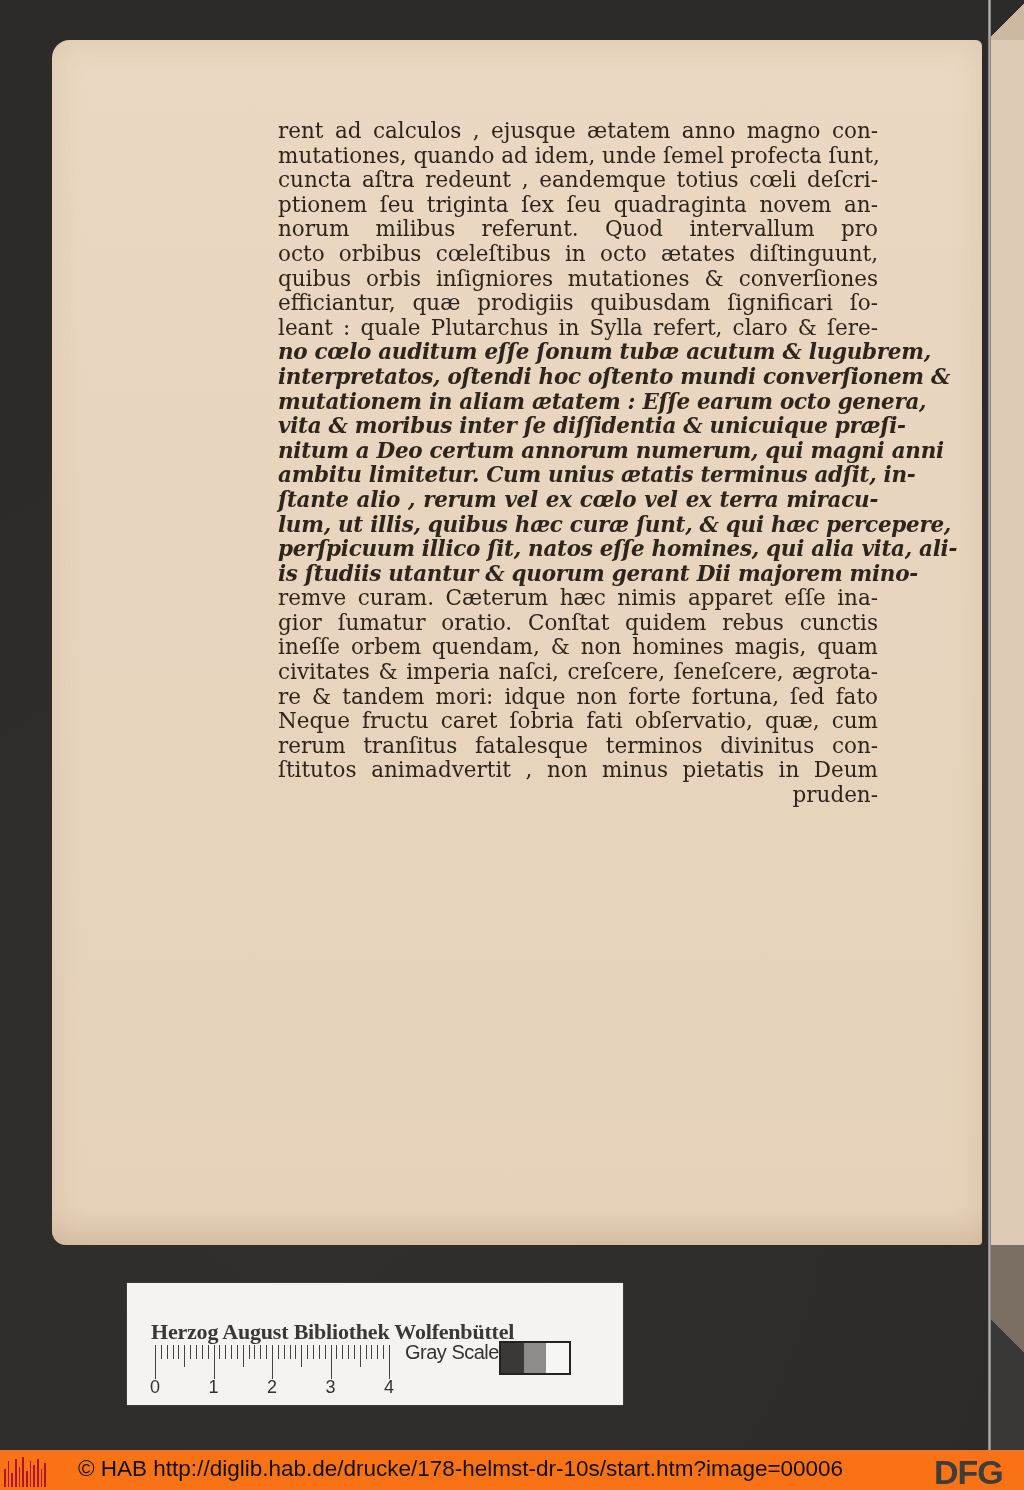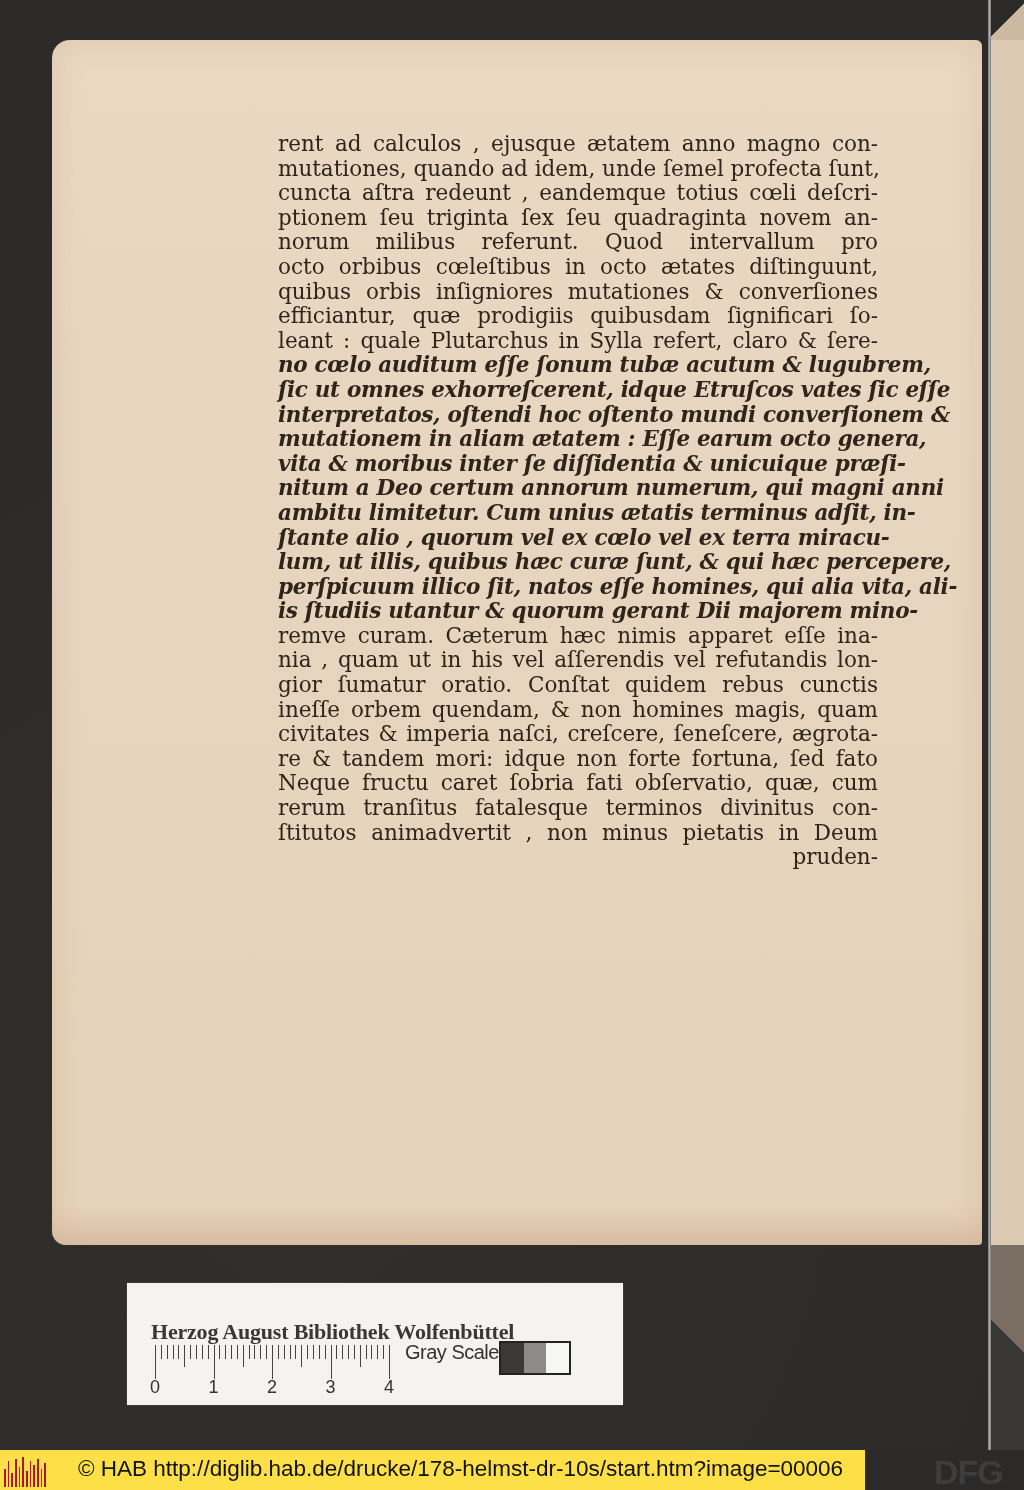--- a/index.html
+++ b/index.html
@@ -36,21 +36,21 @@
     }
     .right-strip-top {
       position: absolute; left: 991px; top: 0; width: 33px; height: 40px;
       background: linear-gradient(135deg, #2d2b2a 50%, #cdb9a2 50%);
     }
     .right-strip-bottom {
       position: absolute; left: 991px; top: 1245px; width: 33px; height: 205px;
       background: linear-gradient(45deg, #3a3836 55%, #7b6f63 55%);
     }
     .text-block {
-      position: absolute; left: 278px; top: 132px; width: 600px;
+      position: absolute; left: 278px; top: 119px; width: 600px;
       color: #2e2419;
       font-size: 21.5px; line-height: 24.6px;
       text-align: justify;
     }
     .text-block .line {
       display: block; white-space: nowrap;
       text-align-last: justify; text-align: justify;
     }
     .text-block .line.italic { font-style: italic; font-weight: bold; letter-spacing: -0.3px; }
     .text-block .line.last { text-align: center; text-align-last: right; }
@@ -77,22 +77,22 @@
       position: absolute; left: 278px; top: 58px;
       font-family: "Liberation Sans", sans-serif; font-size: 20px; color: #333;
       letter-spacing: -0.5px;
     }
     .gs-swatch {
       position: absolute; left: 372px; top: 58px; width: 72px; height: 34px;
       border: 2px solid #222; display: flex; box-sizing: border-box;
     }
     .gs-swatch div { flex: 1; }
     .footer {
-      position: absolute; left: 0; top: 1450px; width: 865px; height: 40px;
-      background: #fde047;
+      position: absolute; left: 0; top: 1450px; width: 1024px; height: 40px;
+      background: #f97316;
     }
     .footer-logo {
       position: absolute; left: 4px; top: 7px; width: 42px; height: 30px;
       display: flex; gap: 2px; align-items: flex-end;
     }
     .footer-logo span { display: block; width: 2px; background: #a8182a; }
     .footer-text {
       position: absolute; left: 78px; top: 6px;
       font-family: "Liberation Sans", sans-serif; font-size: 22.5px; color: #111;
       white-space: nowrap;
@@ -118,32 +118,30 @@
     <span class="line">rent ad calculos , ejusque ætatem anno magno con-</span>
     <span class="line">mutationes, quando ad idem, unde ſemel profecta ſunt,</span>
     <span class="line">cuncta aſtra redeunt , eandemque totius cœli deſcri-</span>
     <span class="line">ptionem ſeu triginta ſex ſeu quadraginta novem an-</span>
     <span class="line">norum milibus referunt.   Quod intervallum pro</span>
     <span class="line">octo orbibus cœleſtibus in octo ætates diſtinguunt,</span>
     <span class="line">quibus orbis inſigniores mutationes &amp; converſiones</span>
     <span class="line">efficiantur, quæ prodigiis quibusdam ſignificari ſo-</span>
     <span class="line">leant : quale Plutarchus in Sylla refert, claro &amp; ſere-</span>
     <span class="line italic">no cœlo auditum eſſe ſonum tubæ acutum &amp; lugubrem,</span>
-    <span class="line italic">ſic ut omnes exhorreſcerent, idque Etruſcos vates ſic eſſe</span>
     <span class="line italic">interpretatos, oſtendi hoc oſtento mundi converſionem &amp;</span>
     <span class="line italic">mutationem in aliam ætatem :  Eſſe earum octo genera,</span>
     <span class="line italic">vita &amp; moribus inter ſe diſſidentia &amp; unicuique præſi-</span>
     <span class="line italic">nitum a Deo certum annorum numerum, qui magni anni</span>
     <span class="line italic">ambitu limitetur.   Cum unius ætatis terminus adſit, in-</span>
-    <span class="line italic">ſtante alio , quorum vel ex cœlo vel ex terra miracu-</span>
+    <span class="line italic">ſtante alio , rerum vel ex cœlo vel ex terra miracu-</span>
     <span class="line italic">lum, ut illis, quibus hæc curæ ſunt, &amp; qui hæc percepere,</span>
     <span class="line italic">perſpicuum illico ſit, natos eſſe homines, qui alia vita, ali-</span>
     <span class="line italic">is ſtudiis utantur &amp; quorum gerant Dii majorem mino-</span>
     <span class="line">remve curam.   Cæterum hæc nimis apparet eſſe ina-</span>
-    <span class="line">nia , quam ut in his vel aſſerendis vel refutandis lon-</span>
     <span class="line">gior ſumatur oratio.   Conſtat quidem rebus cunctis</span>
     <span class="line">ineſſe orbem quendam, &amp; non homines magis, quam</span>
     <span class="line">civitates &amp; imperia naſci, creſcere, ſeneſcere, ægrota-</span>
     <span class="line">re &amp; tandem mori: idque non forte fortuna, ſed fato</span>
     <span class="line">Neque fructu caret ſobria fati obſervatio, quæ, cum</span>
     <span class="line">rerum tranſitus fatalesque terminos divinitus con-</span>
     <span class="line">ſtitutos animadvertit ,  non minus pietatis in Deum</span>
     <span class="line last">pruden-</span>
   </div>
 

